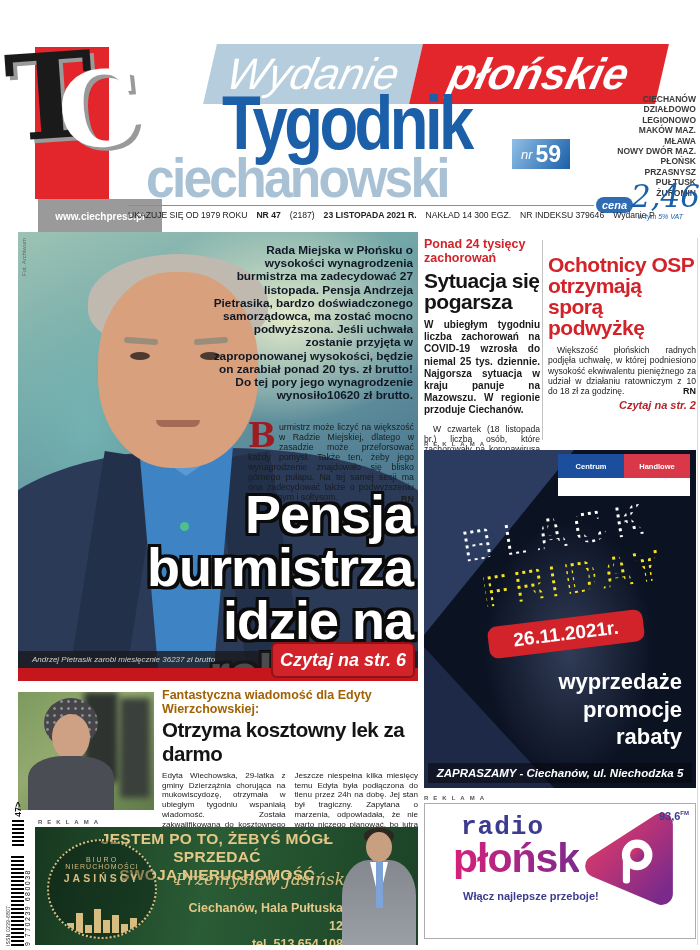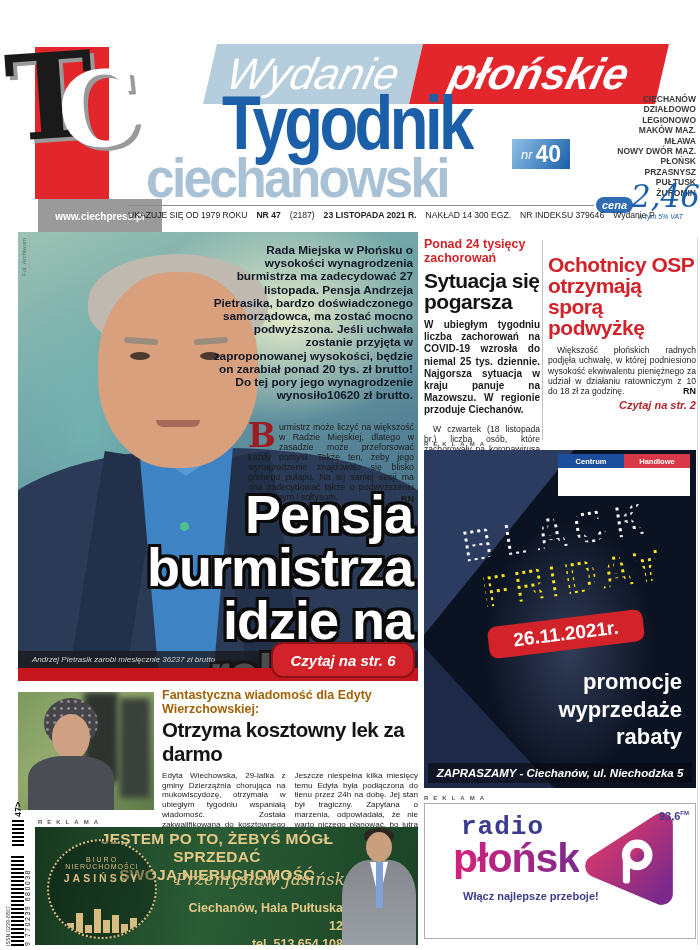--- a/index.html
+++ b/index.html
@@ -67,21 +67,21 @@
           font-family:"DejaVu Serif",serif;margin:1px 3px 0 0;}
   .main-author{left:230px;top:262px;width:166px;text-align:right;font-size:9px;font-weight:800;color:#1c1c1c;}
   .main-headline{left:0;right:5px;top:256px;text-align:right;font-weight:900;color:#fff;
           font-size:54px;line-height:0.98;letter-spacing:-1px;
           text-shadow:-3px -3px 0 #0b0b0b,3px -3px 0 #0b0b0b,-3px 3px 0 #0b0b0b,3px 3px 0 #0b0b0b,
                       -3px 0 0 #0b0b0b,3px 0 0 #0b0b0b,0 -3px 0 #0b0b0b,0 3px 0 #0b0b0b;}
   .main-caption{left:0;top:419px;width:400px;height:17px;background:rgba(25,25,28,0.78);
           color:#cfcfcf;font-size:8px;font-style:italic;display:flex;align-items:center;padding-left:14px;box-sizing:border-box;}
   .red-strip{left:0;top:436px;width:400px;height:13px;background:#c5161d;}
   .read-btn{right:3px;top:410px;width:140px;height:32px;background:#d3232a;border:2px solid #8f1216;
-          border-radius:12px;color:#fff;font-size:15px;font-style:italic;font-weight:900;
+          border-radius:6px;color:#fff;font-size:18px;font-style:italic;font-weight:900;
           display:flex;align-items:center;justify-content:center;z-index:6;cursor:pointer;}
 
   
   .col-mid{left:424px;top:238px;width:116px;height:208px;}
   .col-right{left:548px;top:238px;width:148px;height:208px;}
   .col-div{left:542px;top:240px;width:1px;height:200px;background:#c3c3c3;}
   .kicker{font-size:12.5px;font-weight:800;color:#d3232a;line-height:1.08;}
   .col-headline{font-size:21px;font-weight:900;color:#141414;line-height:1.0;margin-top:5px;letter-spacing:-0.5px;}
   .col-headline.red{color:#d3232a;margin-top:16px;}
   .col-lead{font-size:10px;font-weight:700;line-height:1.22;margin-top:7px;text-align:justify;color:#1a1a1a;}
@@ -95,21 +95,21 @@
   
   .mrowka{left:424px;top:450px;width:272px;height:338px;background:#0b1222;overflow:hidden;}
   .mr-tri1{left:0;top:0;width:150px;height:185px;background:#2b3c60;clip-path:polygon(0 0,100% 0,0 100%);}
   .mr-tri2{left:0;top:150px;width:130px;height:188px;background:#1d2946;clip-path:polygon(0 25%,100% 100%,0 100%);}
   .mr-glow{left:60px;top:70px;width:170px;height:260px;
           background:radial-gradient(closest-side,rgba(130,150,200,0.32),rgba(130,150,200,0));}
   .mr-logo{left:134px;top:4px;width:132px;height:42px;background:#fff;display:flex;flex-direction:column;}
   .mr-brand{flex:1;display:flex;align-items:center;justify-content:center;font-size:20px;font-weight:900;letter-spacing:0.5px;}
   .mr-brand .p1{color:#1b4f9e;}
   .mr-brand .p2{color:#d93848;}
-  .mr-sub{height:14px;display:flex;font-size:7.5px;font-weight:700;color:#fff;}
+  .mr-sub{height:24px;display:flex;font-size:7.5px;font-weight:700;color:#fff;}
   .mr-sub .s1{flex:1;background:#1b4f9e;display:flex;align-items:center;justify-content:center;}
   .mr-sub .s2{flex:1;background:#d93848;display:flex;align-items:center;justify-content:center;}
   .bf{left:0;top:58px;width:272px;transform:rotate(-9deg);text-align:center;}
   .bf-1{font-size:46px;font-weight:900;letter-spacing:6px;color:#fff;line-height:1;}
   .bf-2{font-size:46px;font-weight:900;letter-spacing:3px;color:#f6e41c;line-height:1;margin-top:2px;transform:translateX(10px);}
   @supports (-webkit-background-clip: text){
     .bf-1{background:radial-gradient(#fff 36%,rgba(255,255,255,0) 40%) 0 0/7px 7px;
           -webkit-background-clip:text;background-clip:text;color:transparent;}
     .bf-2{background:radial-gradient(#f6e41c 36%,rgba(246,228,28,0) 40%) 0 0/7px 7px;
           -webkit-background-clip:text;background-clip:text;color:transparent;}
@@ -198,21 +198,21 @@
   <div class="abs ciechpress">www.ciechpress.pl</div>
 
   <div class="abs edition-band">
     <div class="edition-light">Wydanie</div>
     <div class="edition-bold">płońskie</div>
   </div>
 
   <div class="abs title-main">Tygodnik</div>
   <div class="abs nr-badge">
     <span class="nr">nr</span>
-    <span class="num">40</span>
+    <span class="num">59</span>
   </div>
   <div class="abs title-sub">ciechanowski</div>
 
   <div class="abs cities">
     <div>CIECHANÓW</div>
     <div>DZIAŁDOWO</div>
     <div>LEGIONOWO</div>
     <div>MAKÓW MAZ.</div>
     <div>MŁAWA</div>
     <div>NOWY DWÓR MAZ.</div>
@@ -302,22 +302,22 @@
         <span class="s1">Centrum</span>
         <span class="s2">Handlowe</span>
       </div>
     </div>
     <div class="abs bf">
       <div class="bf-1">BLACK</div>
       <div class="bf-2">FRIDAY</div>
     </div>
     <div class="abs mr-ribbon">26.11.2021r.</div>
     <div class="abs mr-lines">
+      <div>wyprzedaże</div>
       <div>promocje</div>
-      <div>wyprzedaże</div>
       <div>rabaty</div>
     </div>
     <div class="abs mr-footer">ZAPRASZAMY - Ciechanów, ul. Niechodzka 5</div>
   </div>
 
   <div class="abs edyta">
     <div class="abs ed-photo">
       <div class="abs ed-dark1"></div>
       <div class="abs ed-dark2"></div>
       <div class="abs ed-scarf"></div>

